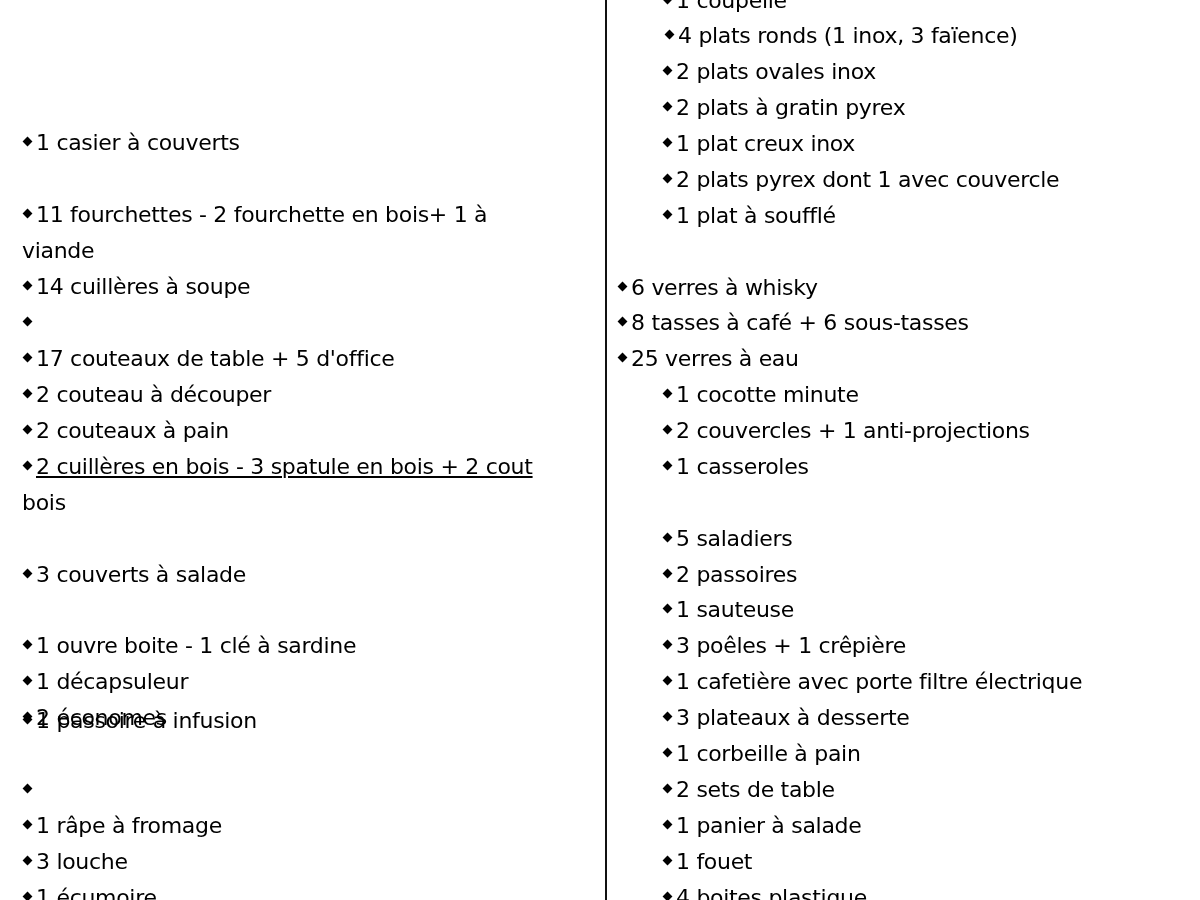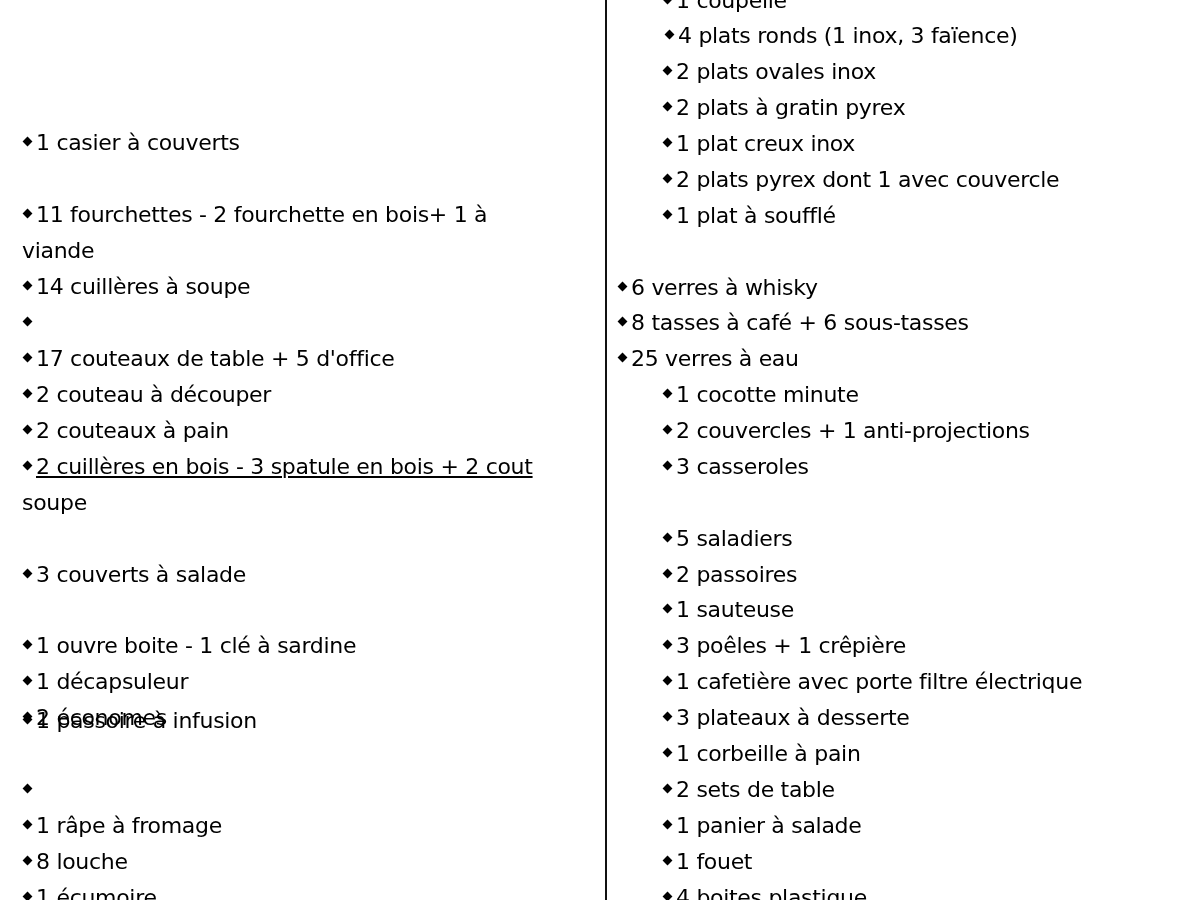--- a/index.html
+++ b/index.html
@@ -36,45 +36,45 @@
 <div id="left-col">
     <div class="line" style="left: 22px; top: 130px;"><span class="bullet"></span><span>1 casier à couverts</span></div>
     <div class="line" style="left: 22px; top: 202px;"><span class="bullet"></span><span>11 fourchettes  -  2 fourchette en bois+ 1 à</span></div>
     <div class="line" style="left: 22px; top: 238px;"><span>viande</span></div>
     <div class="line" style="left: 22px; top: 274px;"><span class="bullet"></span><span>14 cuillères à soupe</span></div>
     <div class="line" style="left: 22px; top: 310px;"><span class="bullet"></span></div>
     <div class="line" style="left: 22px; top: 346px;"><span class="bullet"></span><span>17 couteaux de table + 5 d'office</span></div>
     <div class="line" style="left: 22px; top: 382px;"><span class="bullet"></span><span>2 couteau à découper</span></div>
     <div class="line" style="left: 22px; top: 418px;"><span class="bullet"></span><span>2 couteaux à pain</span></div>
     <div class="line" style="left: 22px; top: 454px; text-decoration: underline;"><span class="bullet"></span><span>2 cuillères en bois - 3 spatule en bois + 2 cout</span></div>
-    <div class="line" style="left: 22px; top: 490px;"><span>soupe</span></div>
+    <div class="line" style="left: 22px; top: 490px;"><span>bois</span></div>
     <div class="line" style="left: 22px; top: 562px;"><span class="bullet"></span><span>3 couverts à salade</span></div>
     <div class="line" style="left: 22px; top: 633px;"><span class="bullet"></span><span>1 ouvre boite  -  1 clé à sardine</span></div>
     <div class="line" style="left: 22px; top: 669px;"><span class="bullet"></span><span>1 décapsuleur</span></div>
     <div class="line" style="left: 22px; top: 705px;"><span class="bullet"></span><span>2 économes</span></div>
     <div class="line" style="left: 22px; top: 708px;"><span class="bullet"></span><span>1 passoire à infusion</span></div>
     <div class="line" style="left: 22px; top: 777px;"><span class="bullet"></span></div>
     <div class="line" style="left: 22px; top: 813px;"><span class="bullet"></span><span>1 râpe à fromage</span></div>
-    <div class="line" style="left: 22px; top: 849px;"><span class="bullet"></span><span>8 louche</span></div>
+    <div class="line" style="left: 22px; top: 849px;"><span class="bullet"></span><span>3 louche</span></div>
     <div class="line" style="left: 22px; top: 885px;"><span class="bullet"></span><span>1 écumoire</span></div>
   </div>
 <div id="right-col">
     <div class="line" style="left: 662px; top: -12px;"><span class="bullet"></span><span>1 coupelle</span></div>
     <div class="line" style="left: 664px; top: 23px;"><span class="bullet"></span><span>4 plats ronds (1 inox, 3 faïence)</span></div>
     <div class="line" style="left: 662px; top: 59px;"><span class="bullet"></span><span>2 plats ovales inox</span></div>
     <div class="line" style="left: 662px; top: 95px;"><span class="bullet"></span><span>2 plats à gratin pyrex</span></div>
     <div class="line" style="left: 662px; top: 131px;"><span class="bullet"></span><span>1 plat creux inox</span></div>
     <div class="line" style="left: 662px; top: 167px;"><span class="bullet"></span><span>2 plats pyrex dont 1 avec couvercle</span></div>
     <div class="line" style="left: 662px; top: 203px;"><span class="bullet"></span><span>1 plat à soufflé</span></div>
     <div class="line" style="left: 617px; top: 275px;"><span class="bullet"></span><span>6 verres à whisky</span></div>
     <div class="line" style="left: 617px; top: 310px;"><span class="bullet"></span><span>8 tasses à café + 6 sous-tasses</span></div>
     <div class="line" style="left: 617px; top: 346px;"><span class="bullet"></span><span>25 verres à eau</span></div>
     <div class="line" style="left: 662px; top: 382px;"><span class="bullet"></span><span>1 cocotte minute</span></div>
     <div class="line" style="left: 662px; top: 418px;"><span class="bullet"></span><span>2 couvercles + 1 anti-projections</span></div>
-    <div class="line" style="left: 662px; top: 454px;"><span class="bullet"></span><span>3 casseroles</span></div>
+    <div class="line" style="left: 662px; top: 454px;"><span class="bullet"></span><span>1 casseroles</span></div>
     <div class="line" style="left: 662px; top: 526px;"><span class="bullet"></span><span>5 saladiers</span></div>
     <div class="line" style="left: 662px; top: 562px;"><span class="bullet"></span><span>2 passoires</span></div>
     <div class="line" style="left: 662px; top: 597px;"><span class="bullet"></span><span>1 sauteuse</span></div>
     <div class="line" style="left: 662px; top: 633px;"><span class="bullet"></span><span>3 poêles + 1 crêpière</span></div>
     <div class="line" style="left: 662px; top: 669px;"><span class="bullet"></span><span>1 cafetière avec porte filtre électrique</span></div>
     <div class="line" style="left: 662px; top: 705px;"><span class="bullet"></span><span>3 plateaux à desserte</span></div>
     <div class="line" style="left: 662px; top: 741px;"><span class="bullet"></span><span>1 corbeille à pain</span></div>
     <div class="line" style="left: 662px; top: 777px;"><span class="bullet"></span><span>2 sets de table</span></div>
     <div class="line" style="left: 662px; top: 813px;"><span class="bullet"></span><span>1 panier à salade</span></div>
     <div class="line" style="left: 662px; top: 849px;"><span class="bullet"></span><span>1 fouet</span></div>

